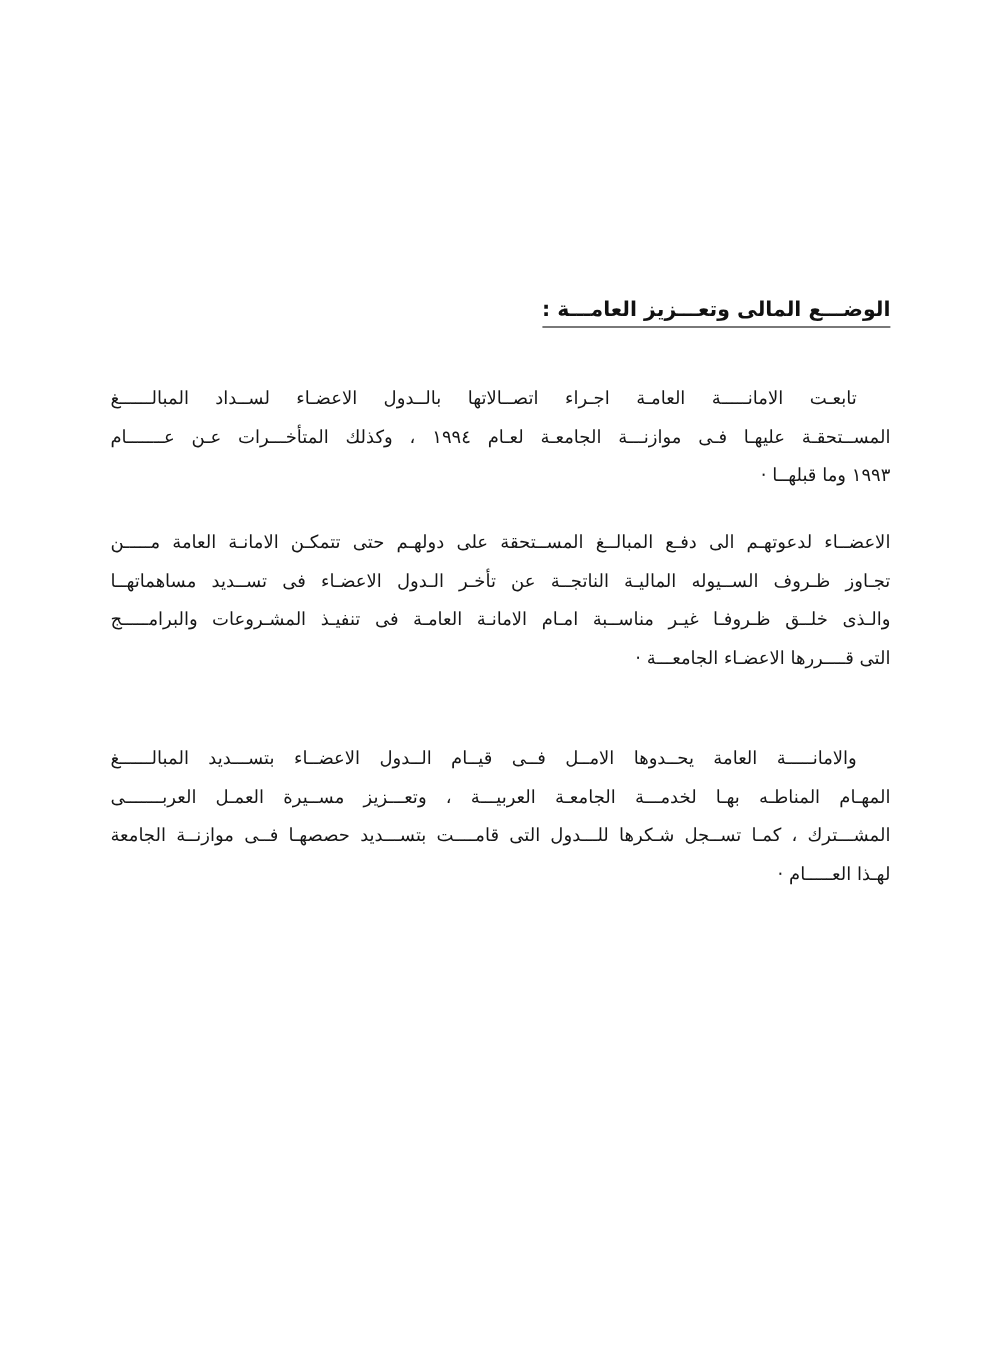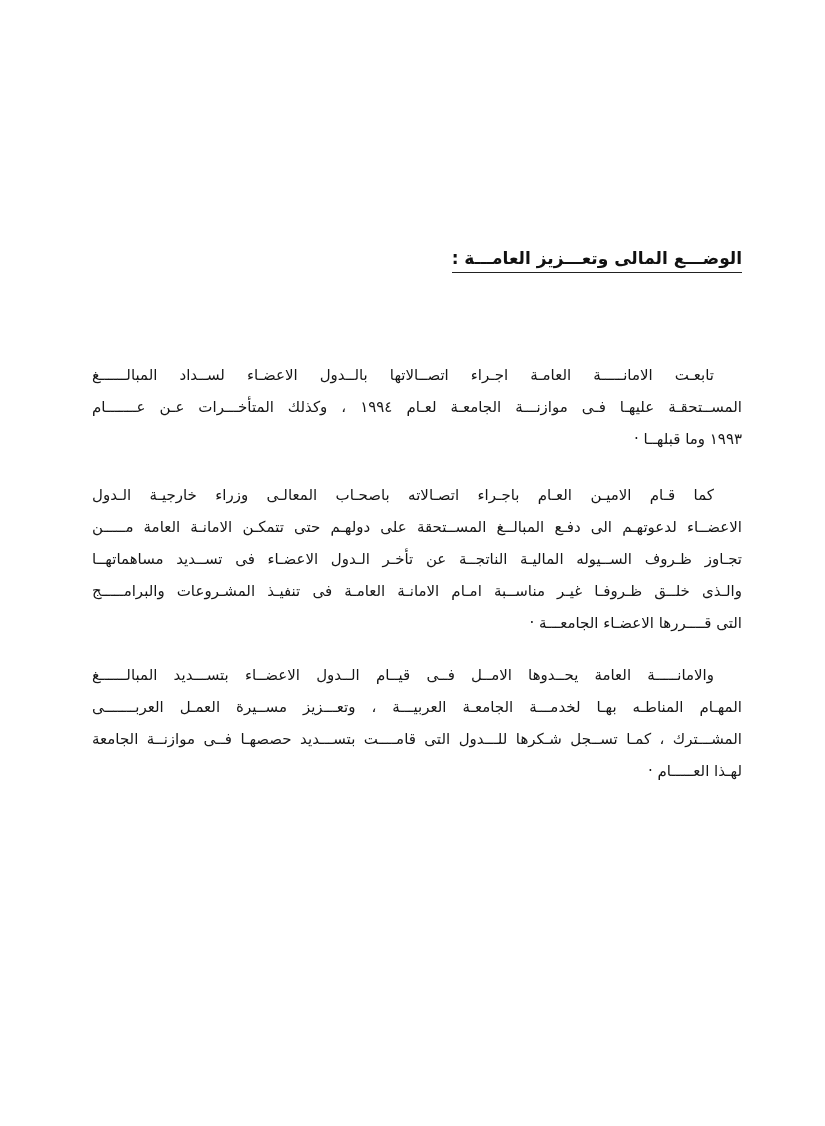--- a/index.html
+++ b/index.html
@@ -49,21 +49,20 @@
     line-height: 32px;
     color: #161616;
   }
   .paragraph .line {
     text-align: justify;
     text-align-last: justify;
     white-space: normal;
   }
   .paragraph .line.first {
     text-indent: 28px;
-    margin-top: 43px;
   }
   .paragraph .line.last {
     text-align-last: right;
   }
   .p1 { top: 316px; }
   .p2 { top: 436px; }
   .p3 { top: 616px; }
 </style>
 </head>
 <body>
@@ -73,21 +72,20 @@
 
   <div class="heading">الوضـــع المالى وتعـــزيز العامـــة :</div>
 
   <div class="paragraph p1">
     <div class="line first">تابعـت الامانـــــة العامـة اجـراء اتصــالاتها بالــدول الاعضـاء لســداد المبالــــــغ</div>
     <div class="line">المســتحقـة عليهـا فـى موازنـــة الجامعـة لعـام ١٩٩٤ ، وكذلك المتأخـــرات عـن عـــــــام</div>
     <div class="line last">١٩٩٣ وما قبلهــا ·</div>
   </div>
 
   <div class="paragraph p2">
-    <div class="line first">كما قـام الاميـن العـام باجـراء اتصـالاته باصحـاب المعالـى وزراء خارجيـة الـدول</div>
     <div class="line">الاعضــاء لدعوتهـم الى دفـع المبالــغ المســتحقة على دولهـم حتى تتمكـن الامانـة العامة مـــــن</div>
     <div class="line">تجـاوز ظـروف الســيوله الماليـة الناتجــة عن تأخـر الـدول الاعضـاء فى تســديد مساهماتهــا</div>
     <div class="line">والـذى خلــق ظـروفـا غيـر مناســبة امـام الامانـة العامـة فى تنفيـذ المشـروعات والبرامـــــج</div>
     <div class="line last">التى قــــررها الاعضـاء الجامعـــة ·</div>
   </div>
 
   <div class="paragraph p3">
     <div class="line first">والامانـــــة العامة يحــدوها الامــل فــى قيــام الــدول الاعضــاء بتســـديد المبالــــــغ</div>
     <div class="line">المهـام المناطـه بهـا لخدمـــة الجامعـة العربيـــة ، وتعـــزيز مســيرة العمـل العربـــــــى</div>
     <div class="line">المشـــترك ، كمـا تســجل شـكرها للـــدول التى قامــــت بتســـديد حصصهـا فــى موازنــة الجامعة</div>

